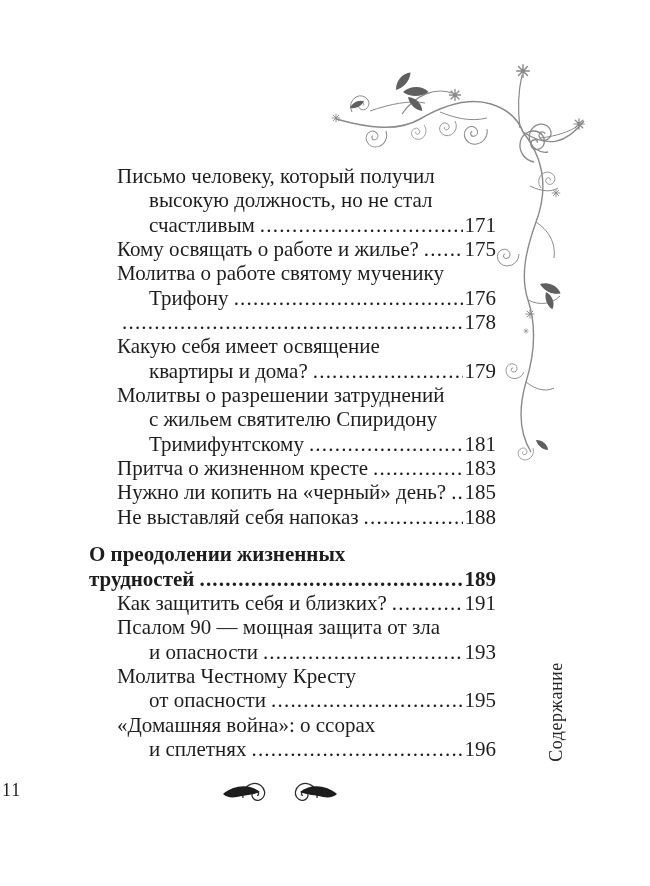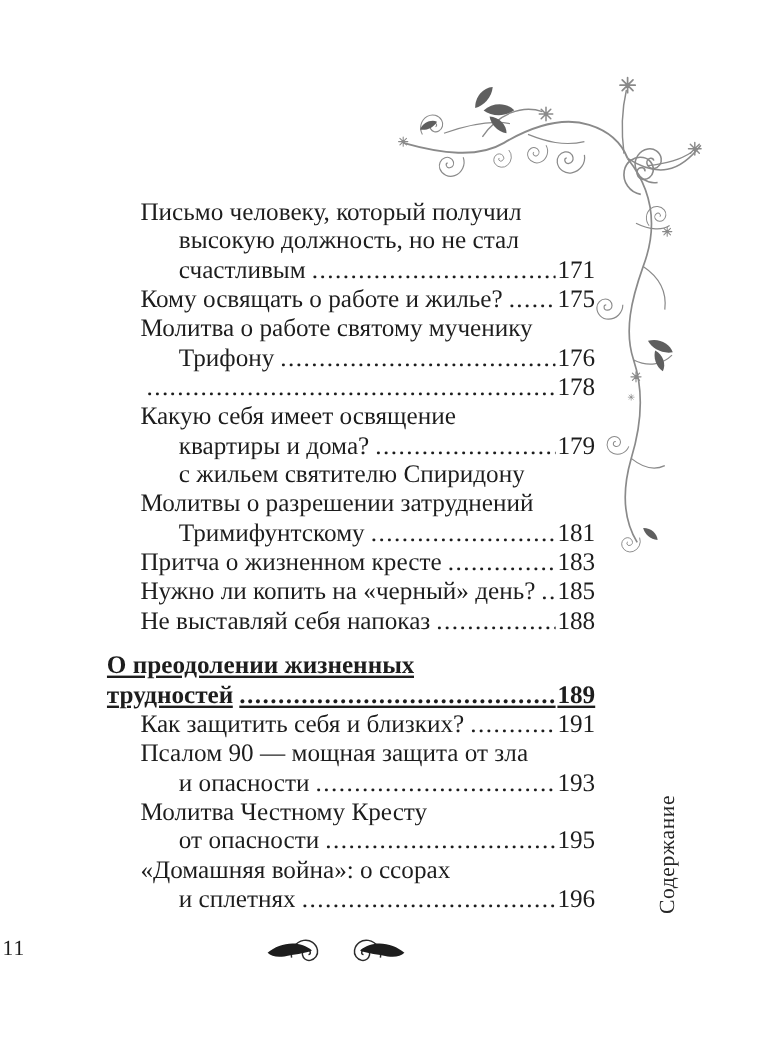--- a/index.html
+++ b/index.html
@@ -21,21 +21,21 @@
     position: absolute;
     left: 60px; top: 164px;
     width: 436px;
     font-size: 21px;
     line-height: 24.35px;
     z-index: 1;
   }
   .line { display: flex; align-items: center; white-space: nowrap; margin-left: 29px; }
   .line.i1 { padding-left: 28px; }
   .line.i2 { padding-left: 60px; }
-  .line.b  { font-weight: bold; text-decoration: underline; }
+  .line.b  { font-weight: bold; }
   .t { flex: 0 1 auto; overflow: hidden; }
   .leader {
     flex: 1 1 8px;
     overflow: hidden;
     margin-left: 5px;
     letter-spacing: 1.2px;
     min-width: 8px;
   }
   .leader::after {
     content: "....................................................................................";
@@ -165,25 +165,25 @@
       <span class="pg">178</span>
     </div>
     <div class="line i1">
       <span class="t">Какую себя имеет освящение</span>
     </div>
     <div class="line i2">
       <span class="t">квартиры и дома?</span>
       <span class="leader"></span>
       <span class="pg">179</span>
     </div>
+    <div class="line i1">
+      <span class="t">Молитвы о разрешении затруднений</span>
+    </div>
     <div class="line i2">
       <span class="t">с жильем святителю Спиридону</span>
-    </div>
-    <div class="line i1">
-      <span class="t">Молитвы о разрешении затруднений</span>
     </div>
     <div class="line i2">
       <span class="t">Тримифунтскому</span>
       <span class="leader"></span>
       <span class="pg">181</span>
     </div>
     <div class="line i1">
       <span class="t">Притча о жизненном кресте</span>
       <span class="leader"></span>
       <span class="pg">183</span>

